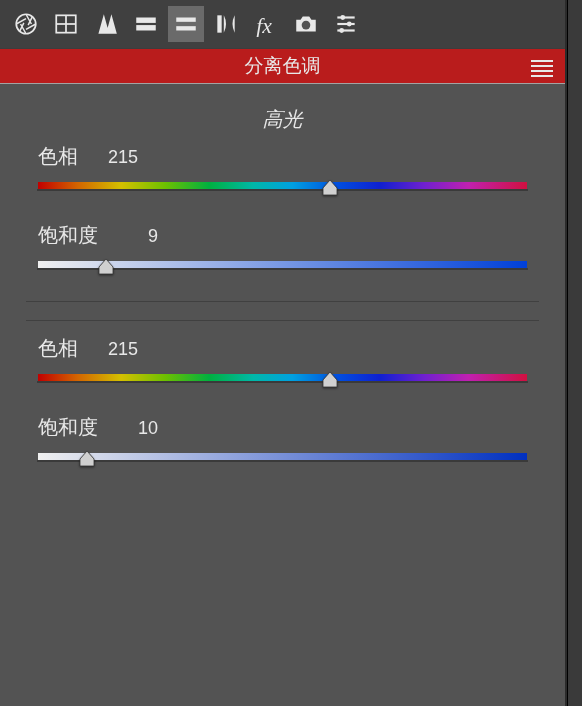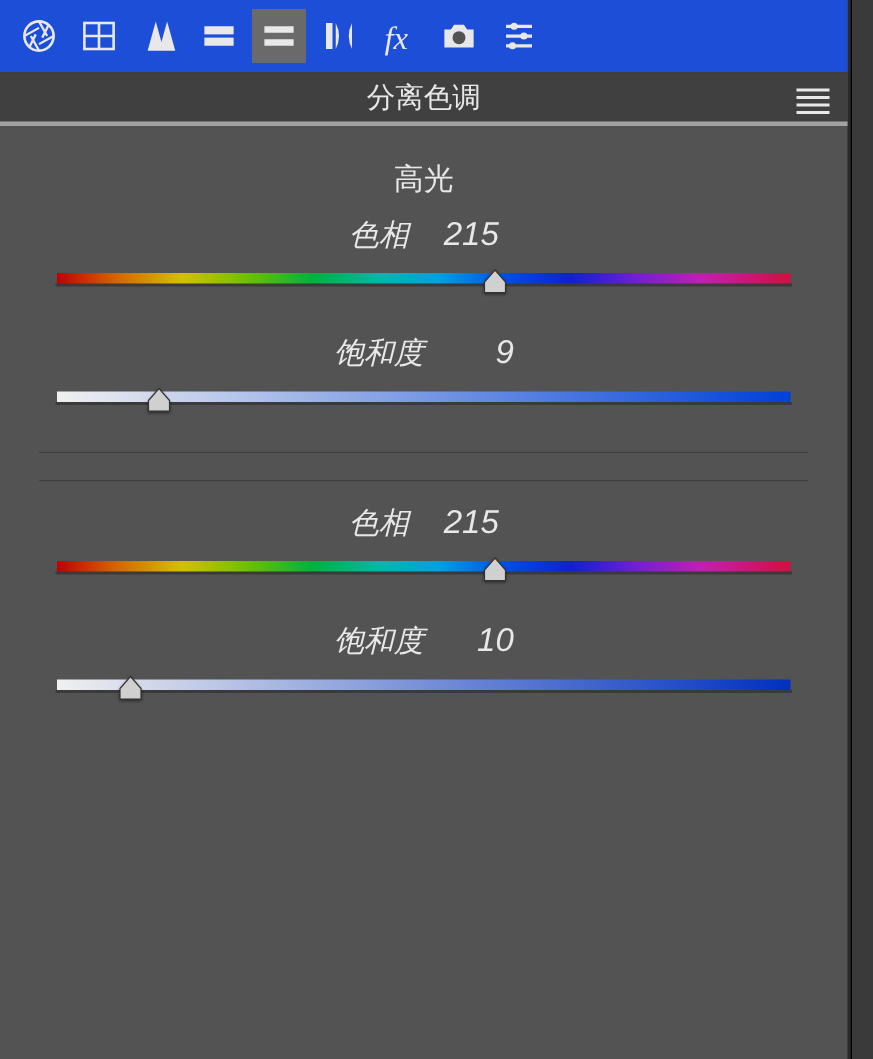--- a/index.html
+++ b/index.html
@@ -25,21 +25,21 @@
       width: 15px;
       height: 100%;
       background: #3a3a3a;
       border-left: 1px solid #000;
     }
     .toolbar {
       display: flex;
       align-items: center;
       gap: 4px;
       padding: 6px 8px;
-      background: #1d4ed8;
+      background: #404040;
     }
     .toolbar .ticon {
       width: 36px;
       height: 36px;
       display: flex;
       align-items: center;
       justify-content: center;
       cursor: pointer;
       color: #e8e8e8;
     }
@@ -47,22 +47,22 @@
       background: #6a6a6a;
     }
     .toolbar .ticon svg { width: 26px; height: 26px; fill: #e8e8e8; stroke: #e8e8e8; }
     .header {
       position: relative;
       height: 36px;
       display: flex;
       align-items: center;
       justify-content: center;
       border-top: 1px solid #3d3d3d;
-      border-bottom: 3px solid #a3a3a3;
-      background: #404040;
+      border-bottom: 1px solid #a3a3a3;
+      background: #b91c1c;
     }
     .header-title { font-size: 19px; color: #e8e8e8; }
     .hamburger {
       position: absolute;
       right: 12px;
       top: 50%;
       transform: translateY(-50%);
       cursor: pointer;
       width: 22px;
       height: 18px;
@@ -71,31 +71,31 @@
       height: 2px;
       background: #e8e8e8;
       margin: 3px 0;
     }
     .content { padding: 8px 38px 0 38px; }
     .section-title {
       text-align: center;
       font-size: 20px;
       padding: 14px 0 10px 0;
       color: #e8e8e8;
+      font-style: italic;
     }
     .slider-row { margin-bottom: 22px; }
     .slider-labels {
       display: flex;
-      justify-content: center;
+      justify-content: flex-start;
       align-items: baseline;
       font-size: 20px;
       margin-bottom: 10px;
-      font-style: italic;
-    }
-    .slider-value { font-size: 22px; text-align: right; min-width: 60px; }
+    }
+    .slider-value { font-size: 18px; text-align: right; min-width: 60px; }
     .track-wrap { position: relative; height: 20px; }
     .track {
       position: absolute;
       left: 0; right: 0;
       top: 2px;
       height: 8px;
       border-radius: 0;
     }
     .track-edge {
       position: absolute;

